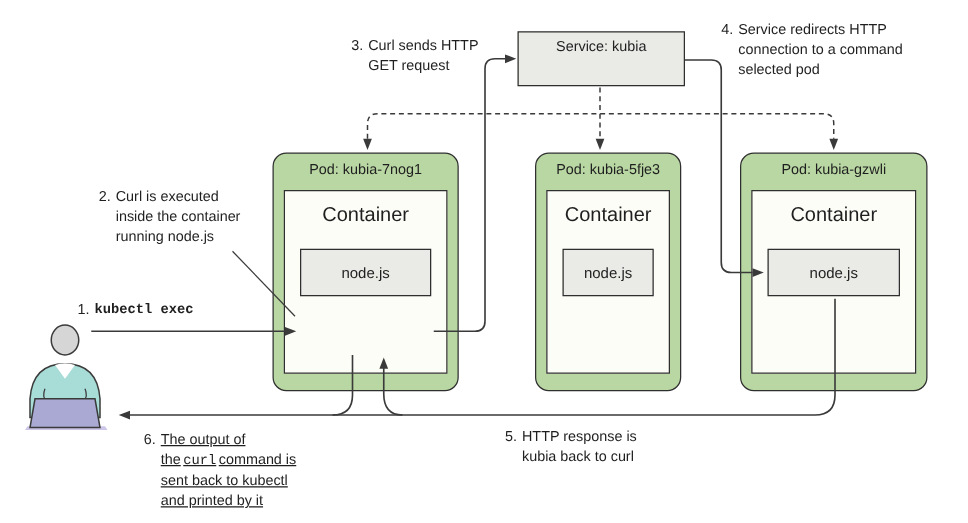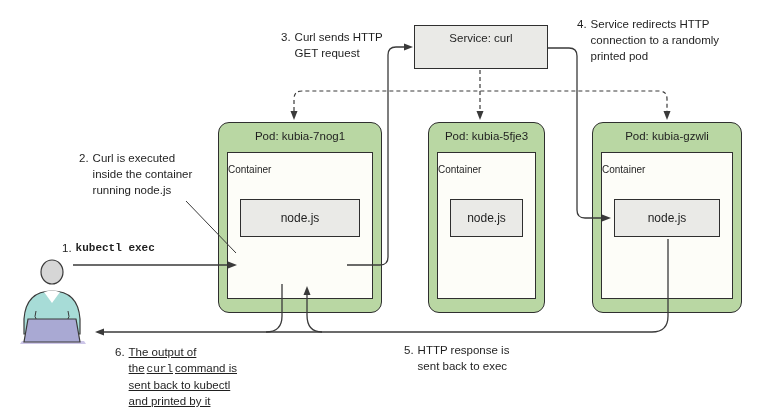--- a/index.html
+++ b/index.html
@@ -10,29 +10,29 @@
   
   .service-box{
     position:absolute;left:414px;top:25px;width:134px;height:44px;box-sizing:border-box;
     background:var(--box-fill);border:1.4px solid var(--box-border);
     text-align:center;font-size:11.5px;line-height:18px;padding-top:3px;
   }
   .pod{
     position:absolute;top:122px;height:191px;box-sizing:border-box;
     background:var(--pod-fill);border:1.4px solid var(--pod-border);border-radius:11px;
   }
-  .pod-1{left:218px;width:164px;}
+  .pod-1{left:218px;width:149px;}
   .pod-2{left:388px;width:117px;margin-left:40px;}
   .pod-3{left:592px;width:150px;}
   .pod-title{text-align:center;margin-top:7px;font-size:11.5px;}
   .container-box{
     position:absolute;left:8px;right:8px;top:29px;bottom:13px;box-sizing:border-box;
     background:var(--container-fill);border:1.2px solid var(--box-border);
   }
-  .container-label{margin-top:11px;font-size:10px;}
+  .container-label{text-align:center;margin-top:11px;font-size:16px;}
   .app-box{
     position:absolute;left:12px;right:12px;top:46px;height:38px;box-sizing:border-box;
     background:var(--box-fill);border:1.2px solid var(--box-border);
     display:flex;align-items:center;justify-content:center;font-size:12px;
   }
   .command-box{
     position:absolute;left:12px;right:12px;top:91px;height:39px;box-sizing:border-box;
     background:var(--command-fill);border:1.3px solid var(--box-border);
     text-align:center;font-family:"Liberation Mono",monospace;font-weight:700;
     font-size:11px;line-height:17px;padding-top:2px;color:var(--command-text);
@@ -60,21 +60,21 @@
   .p-arm{fill:none;stroke:var(--line);stroke-width:1px;}
   .p-shadow{fill:var(--laptop-shadow);stroke:none;}
   .p-laptop{fill:var(--laptop);stroke:var(--line);stroke-width:1.2px;}
 </style>
 </head>
 <body>
 
 <div class="canvas">
 
   <div class="service-box">
-    <div>Service: curl</div>
+    <div>Service: kubia</div>
   </div>
 
   <div class="pod pod-1">
     <div class="pod-title">Pod: kubia-7nog1</div>
     <div class="container-box">
       <div class="container-label">Container</div>
       <div class="app-box">node.js</div>
     </div>
   </div>
 
@@ -104,26 +104,26 @@
     <span class="txt">Curl is executed inside the container running node.js</span>
   </div>
 
   <div class="note note-3">
     <span class="num">3.</span>
     <span class="txt">Curl sends HTTP GET request</span>
   </div>
 
   <div class="note note-4">
     <span class="num">4.</span>
-    <span class="txt">Service redirects HTTP connection to a randomly printed pod</span>
+    <span class="txt">Service redirects HTTP connection to a command selected pod</span>
   </div>
 
   <div class="note note-5">
     <span class="num">5.</span>
-    <span class="txt">HTTP response is sent back to exec</span>
+    <span class="txt">HTTP response is kubia back to curl</span>
   </div>
 
   <div class="note note-6">
     <span class="num">6.</span>
     <span class="txt"><span>The output of the</span><span class="mono">curl</span><span>command is sent back to kubectl and printed by it</span></span>
   </div>
 
   <svg class="overlay" width="774" height="418" viewBox="0 0 774 418">
 
     <g>

